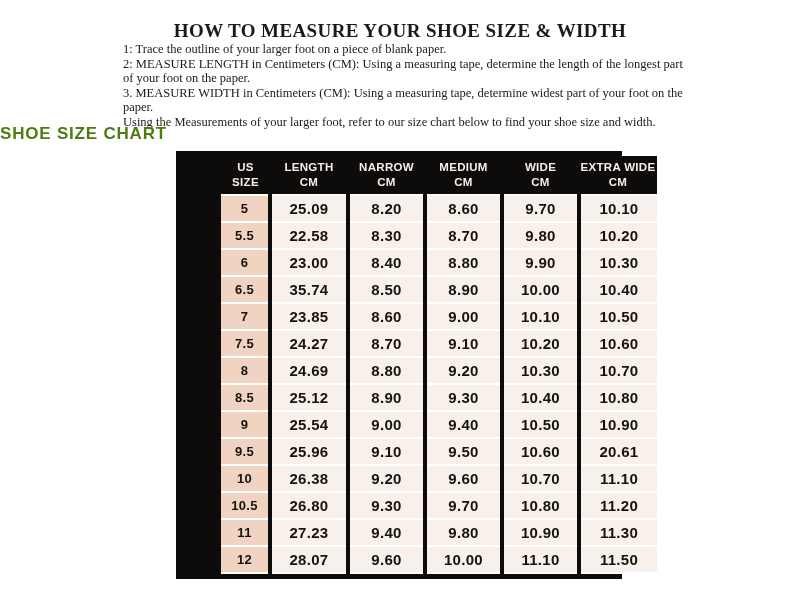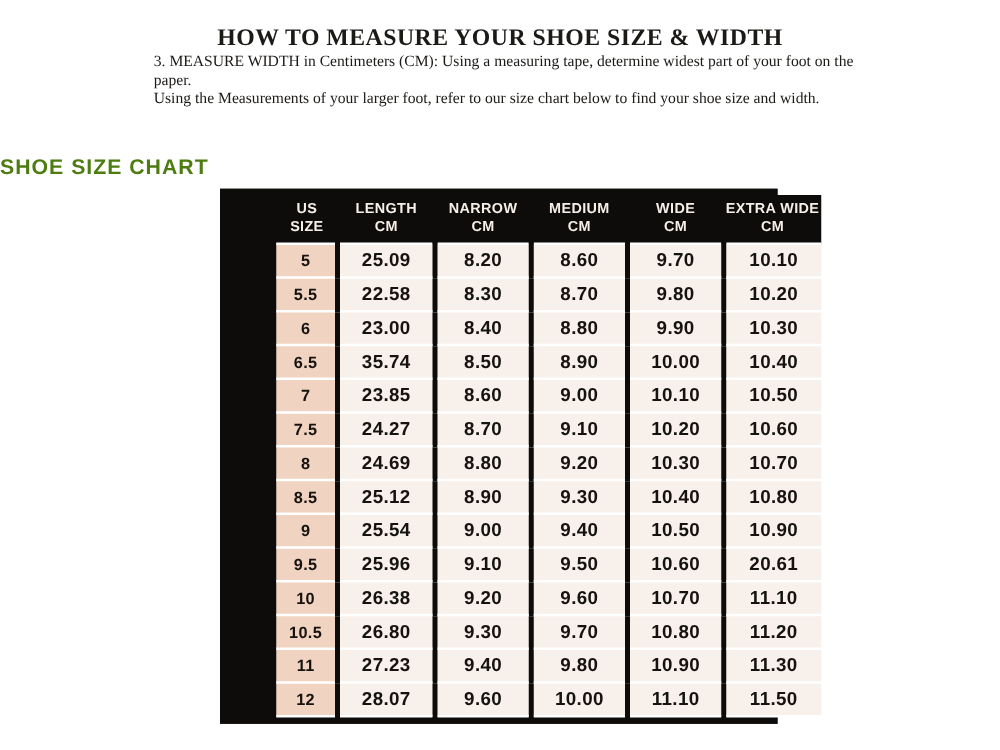--- a/index.html
+++ b/index.html
@@ -109,20 +109,22 @@
   }
 </style>
 </head>
 <body>
 
 <div class="page">
 
   <div class="title">HOW TO MEASURE YOUR SHOE SIZE &amp; WIDTH</div>
 
   <div class="instructions">
+    <p>1: Trace the outline of your larger foot on a piece of blank paper.</p>
+    <p>2: MEASURE LENGTH in Centimeters (CM): Using a measuring tape, determine the length of the longest part of your foot on the paper.</p>
     <p>3. MEASURE WIDTH in Centimeters (CM): Using a measuring tape, determine widest part of your foot on the paper.</p>
     <p>Using the Measurements of your larger foot, refer to our size chart below to find your shoe size and width.</p>
   </div>
 
   <div class="chart-heading">SHOE SIZE CHART</div>
 
   <div class="table-wrap">
     <table class="size-table">
       <colgroup>
         <col style="width:49px">

